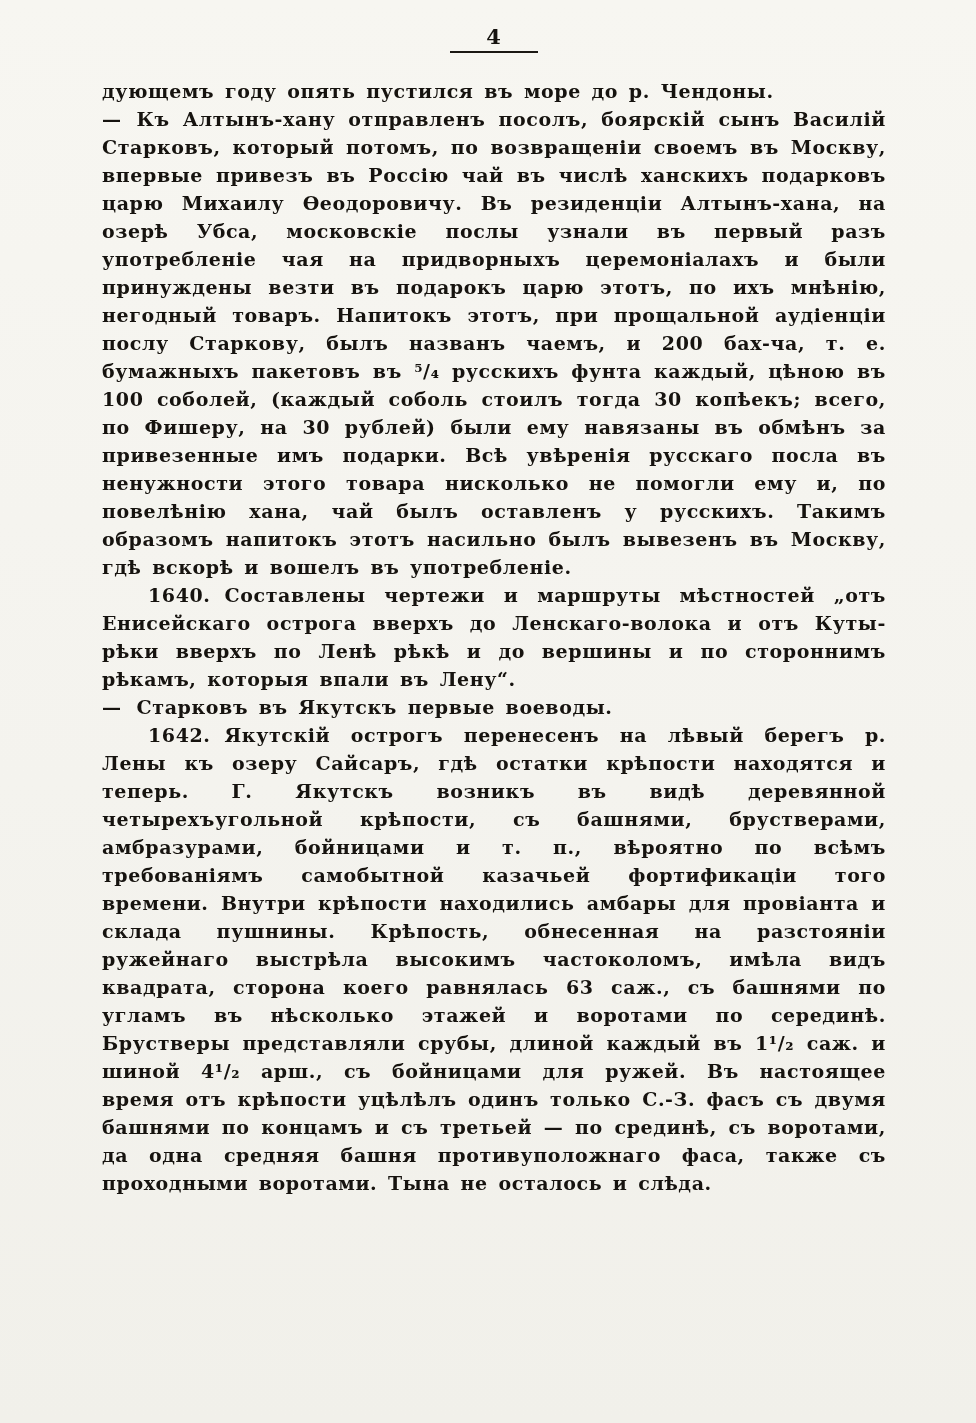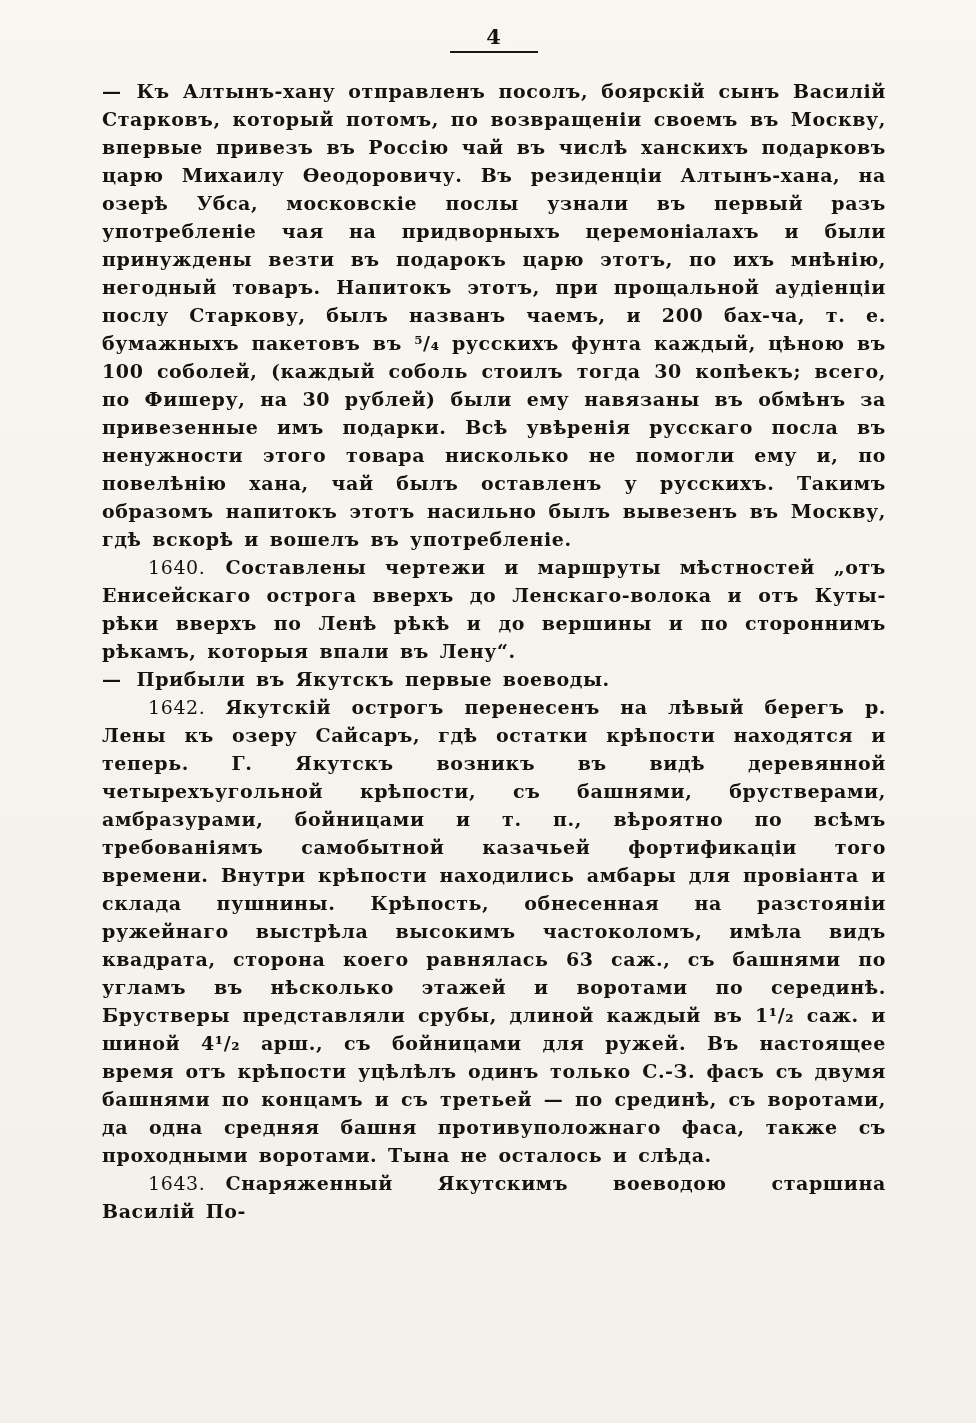--- a/index.html
+++ b/index.html
@@ -46,43 +46,43 @@
     margin: 0;
     padding: 0;
   }
   p.para.indent {
     text-indent: 46px;
   }
   .lead-dash {
     margin-right: 15px;
   }
   .lead-year {
-    margin-right: 20px;
-    font-weight: normal;
+    margin-right: 14px;
+    font-weight: bold;
   }
 </style>
 </head>
 <body>
 
 <div class="sheet">
 
   <div class="page-header">
     <div class="page-number">4</div>
     <div class="page-rule"></div>
   </div>
 
   <div class="text-block">
 
+    <p class="para flush"><span>дующемъ году опять пустился въ море до р. Чендоны.</span></p>
 
 
     <p class="para flush"><span class="lead-dash">—</span><span>Къ Алтынъ-хану отправленъ посолъ, боярскій сынъ Василій Старковъ, который потомъ, по возвращеніи своемъ въ Москву, впервые привезъ въ Россію чай въ числѣ ханскихъ подарковъ царю Михаилу Ѳеодоровичу. Въ резиденціи Алтынъ-хана, на озерѣ Убса, московскіе послы узнали въ первый разъ употребленіе чая на придворныхъ церемоніалахъ и были принуждены везти въ подарокъ царю этотъ, по ихъ мнѣнію, негодный товаръ. Напитокъ этотъ, при прощальной аудіенціи послу Старкову, былъ названъ чаемъ, и 200 бах-ча, т. е. бумажныхъ пакетовъ въ ⁵/₄ русскихъ фунта каждый, цѣною въ 100 соболей, (каждый соболь стоилъ тогда 30 копѣекъ; всего, по Фишеру, на 30 рублей) были ему навязаны въ обмѣнъ за привезенные имъ подарки. Всѣ увѣренія русскаго посла въ ненужности этого товара нисколько не помогли ему и, по повелѣнію хана, чай былъ оставленъ у русскихъ. Такимъ образомъ напитокъ этотъ насильно былъ вывезенъ въ Москву, гдѣ вскорѣ и вошелъ въ употребленіе.</span></p>
 
     <p class="para indent"><span class="lead-year">1640.</span><span>Составлены чертежи и маршруты мѣстностей „отъ Енисейскаго острога вверхъ до Ленскаго-волока и отъ Куты-рѣки вверхъ по Ленѣ рѣкѣ и до вершины и по стороннимъ рѣкамъ, которыя впали въ Лену“.</span></p>
 
-    <p class="para flush"><span class="lead-dash">—</span><span>Прибыли въ Якутскъ первые воеводы.</span></p>
+    <p class="para flush"><span class="lead-dash">—</span><span>Старковъ въ Якутскъ первые воеводы.</span></p>
 
     <p class="para indent"><span class="lead-year">1642.</span><span>Якутскій острогъ перенесенъ на лѣвый берегъ р. Лены къ озеру Сайсаръ, гдѣ остатки крѣпости находятся и теперь. Г. Якутскъ возникъ въ видѣ деревянной четырехъугольной крѣпости, съ башнями, брустверами, амбразурами, бойницами и т. п., вѣроятно по всѣмъ требованіямъ самобытной казачьей фортификаціи того времени. Внутри крѣпости находились амбары для провіанта и склада пушнины. Крѣпость, обнесенная на разстояніи ружейнаго выстрѣла высокимъ частоколомъ, имѣла видъ квадрата, сторона коего равнялась 63 саж., съ башнями по угламъ въ нѣсколько этажей и воротами по серединѣ. Брустверы представляли срубы, длиной каждый въ 1¹/₂ саж. и шиной 4¹/₂ арш., съ бойницами для ружей. Въ настоящее время отъ крѣпости уцѣлѣлъ одинъ только С.-З. фасъ съ двумя башнями по концамъ и съ третьей — по срединѣ, съ воротами, да одна средняя башня противуположнаго фаса, также съ проходными воротами. Тына не осталось и слѣда.</span></p>
 
-    <p class="para indent"><span class="lead-year">1643.</span><span>Снаряженный Якутскимъ воеводою старшина Василій По-</span></p>
 
   </div>
 
 </div>
 
 </body></html>

